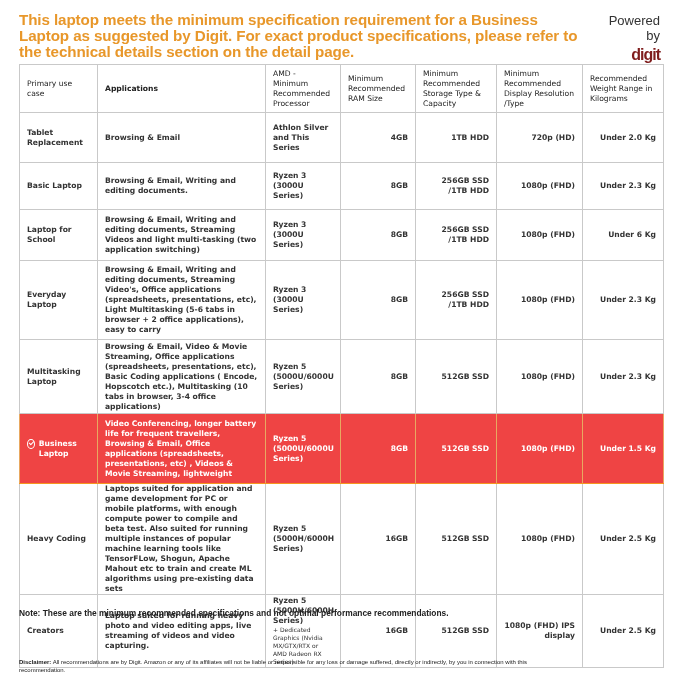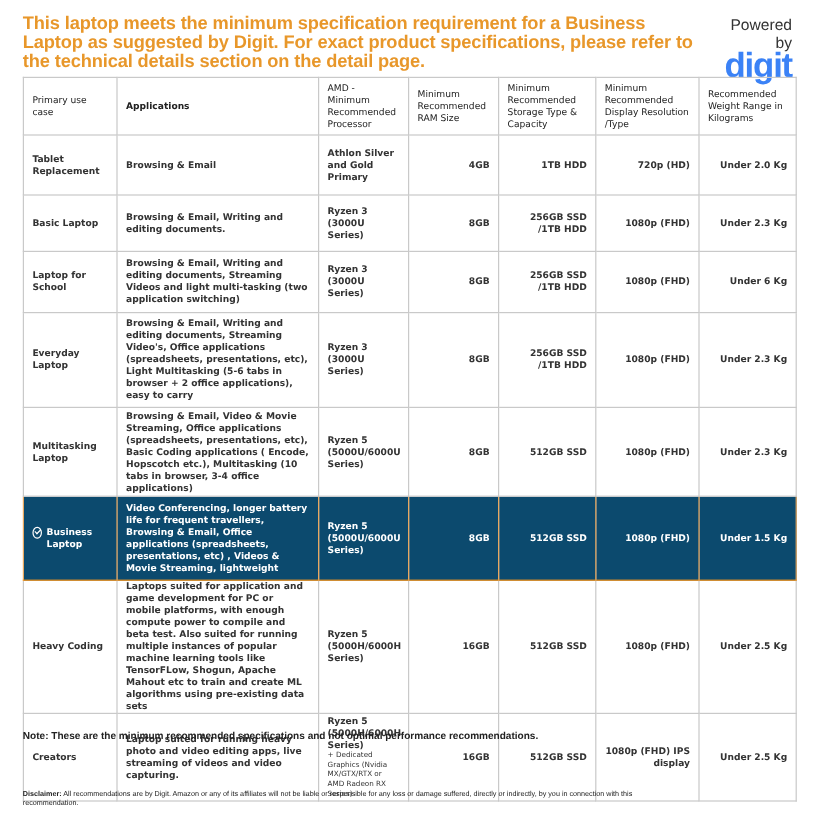--- a/index.html
+++ b/index.html
@@ -1,28 +1,28 @@
 <!DOCTYPE html>
 <html><head>
 <meta charset="utf-8">
 <style>
   html, body { margin:0; padding:0; background:#ffffff; }
   body { width:679px; height:679px; position:relative; overflow:hidden; font-family:"DejaVu Sans", "Liberation Sans", sans-serif; color:#222; }
   .headline { position:absolute; left:19px; top:12px; width:560px; font-family:"Liberation Sans", sans-serif; font-weight:bold; font-size:15.2px; line-height:16px; color:#e8972a; letter-spacing:-0.1px; }
   .brand { position:absolute; right:19px; top:13px; width:60px; text-align:center; }
   .powered { font-size:13px; color:#333; font-family:"Liberation Sans", sans-serif; text-align:right; }
-  .logo { font-family:"Liberation Sans", sans-serif; font-weight:bold; font-size:29px; color:#3b82f6; text-align:right; letter-spacing:-1px; line-height:22px; margin-top:1px; }
+  .logo { font-family:"Liberation Sans", sans-serif; font-weight:bold; font-size:16px; color:#7f1d1d; text-align:right; letter-spacing:-1px; line-height:22px; margin-top:1px; }
 
   table.spec { position:absolute; left:19px; top:64px; width:644px; border-collapse:collapse; table-layout:fixed; }
   table.spec td, table.spec th { border:1px solid #c9c9c9; font-size:7.6px; line-height:10px; vertical-align:middle; padding:0 7px; font-family:"DejaVu Sans", sans-serif; }
   table.spec th { font-weight:normal; text-align:left; height:47px; color:#222; }
   table.spec th.ctr, table.spec td.ctr { text-align:right; }
   table.spec td.use { font-weight:bold; }
   table.spec td { font-weight:bold; color:#333; }
-  table.spec tr.hl td { background:#0c4a6e; color:#ffffff; border-color:#f6961f; border-left-color:#e8a860; border-right-color:#e8a860; }
+  table.spec tr.hl td { background:#ef4444; color:#ffffff; border-color:#f6961f; border-left-color:#e8a860; border-right-color:#e8a860; }
   .check { display:inline-block; width:8px; height:8px; border:1.2px solid #fff; border-radius:50%; position:relative; vertical-align:middle; margin-right:4px; }
   .check:after { content:""; position:absolute; left:2px; top:0.5px; width:2px; height:4px; border:solid #fff; border-width:0 1.2px 1.2px 0; transform:rotate(45deg); }
   .hlwrap { display:flex; }
   .small { font-size:6px; line-height:8px; display:block; font-weight:normal; }
 
   .note { position:absolute; left:19px; top:608px; font-size:8.4px; font-weight:bold; color:#222; font-family:"Liberation Sans", sans-serif; }
   .disc { position:absolute; left:19px; top:658px; width:520px; font-size:6px; line-height:8px; color:#222; font-family:"Liberation Sans", sans-serif; }
   .disc b { font-weight:bold; }
 </style>
 </head>
@@ -53,21 +53,21 @@
       <th>Minimum Recommended RAM Size</th>
       <th>Minimum Recommended Storage Type &amp; Capacity</th>
       <th>Minimum Recommended Display Resolution /Type</th>
       <th>Recommended Weight Range in Kilograms</th>
     </tr>
   </thead>
   <tbody id="tbody">
       <tr style="height: 50px;">
         <td class="use">Tablet Replacement</td>
         <td>Browsing &amp; Email</td>
-        <td><span>Athlon Silver and Gold Primary</span></td>
+        <td><span>Athlon Silver and This Series</span></td>
         <td class="ctr">4GB</td>
         <td class="ctr">1TB HDD</td>
         <td class="ctr">720p (HD)</td>
         <td class="ctr">Under 2.0 Kg</td>
       </tr>
       <tr style="height: 47px;">
         <td class="use">Basic Laptop</td>
         <td>Browsing &amp; Email, Writing and editing documents.</td>
         <td><span>Ryzen 3 (3000U Series)</span></td>
         <td class="ctr">8GB</td>

